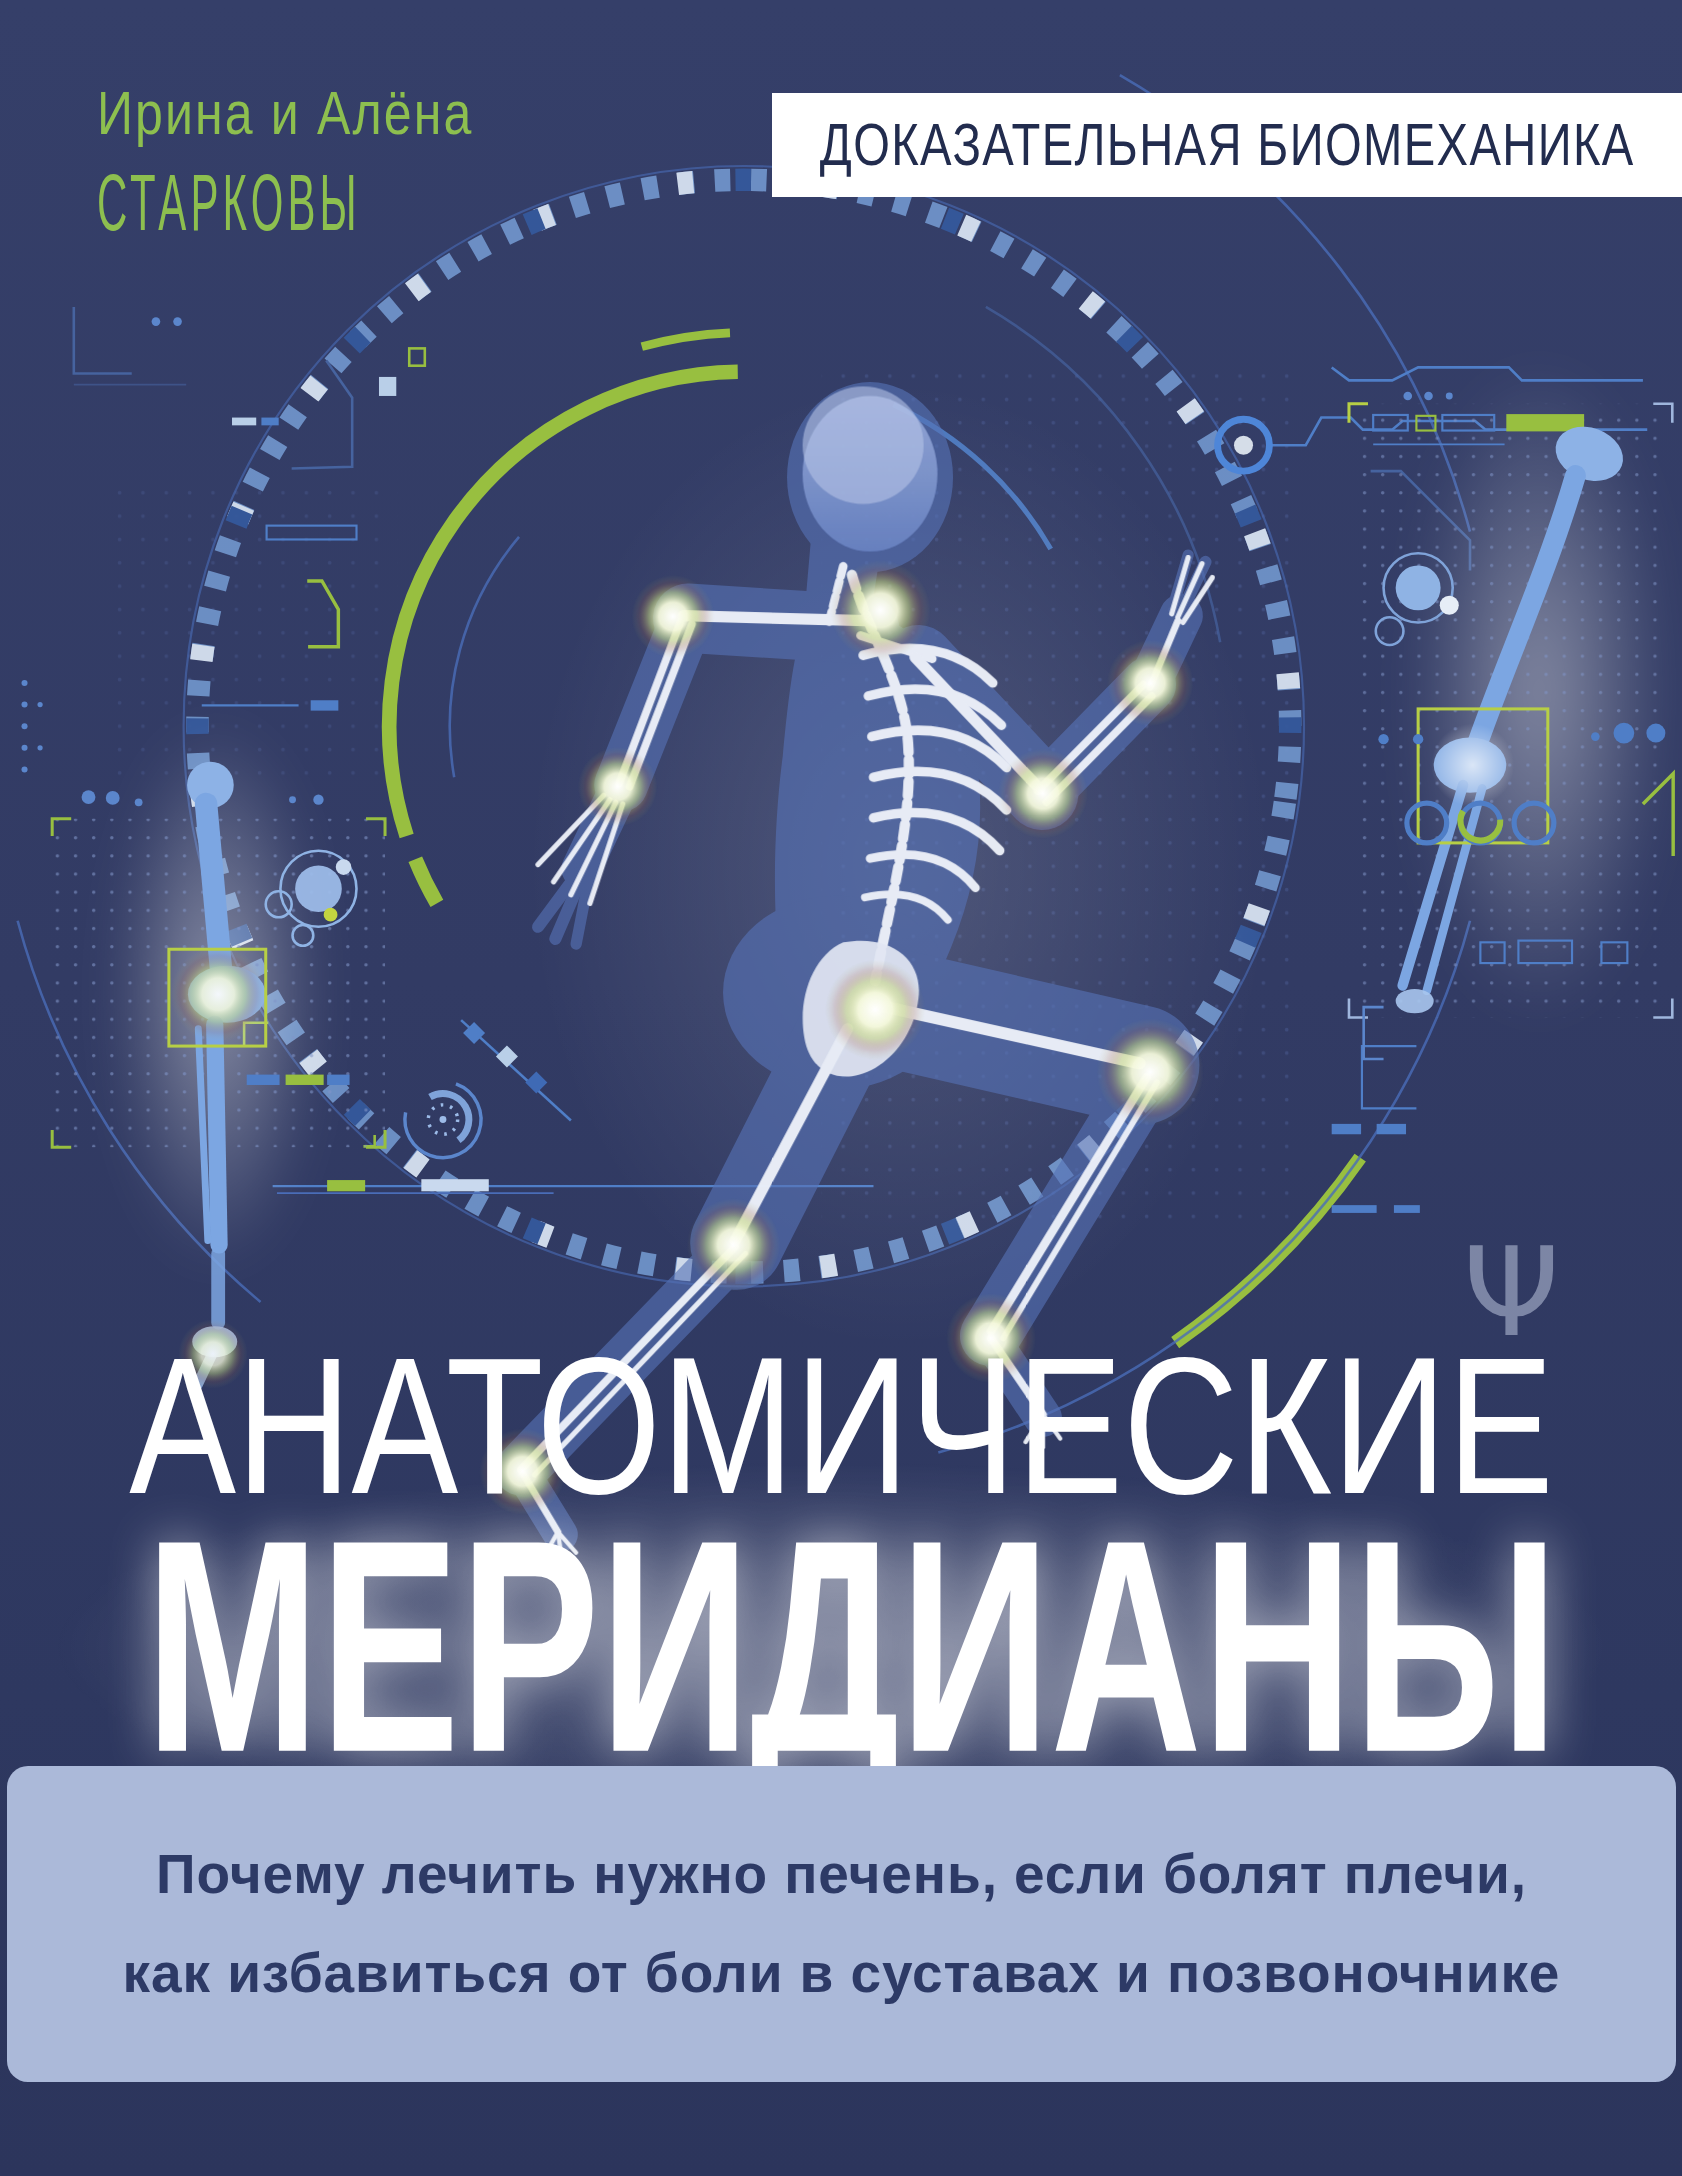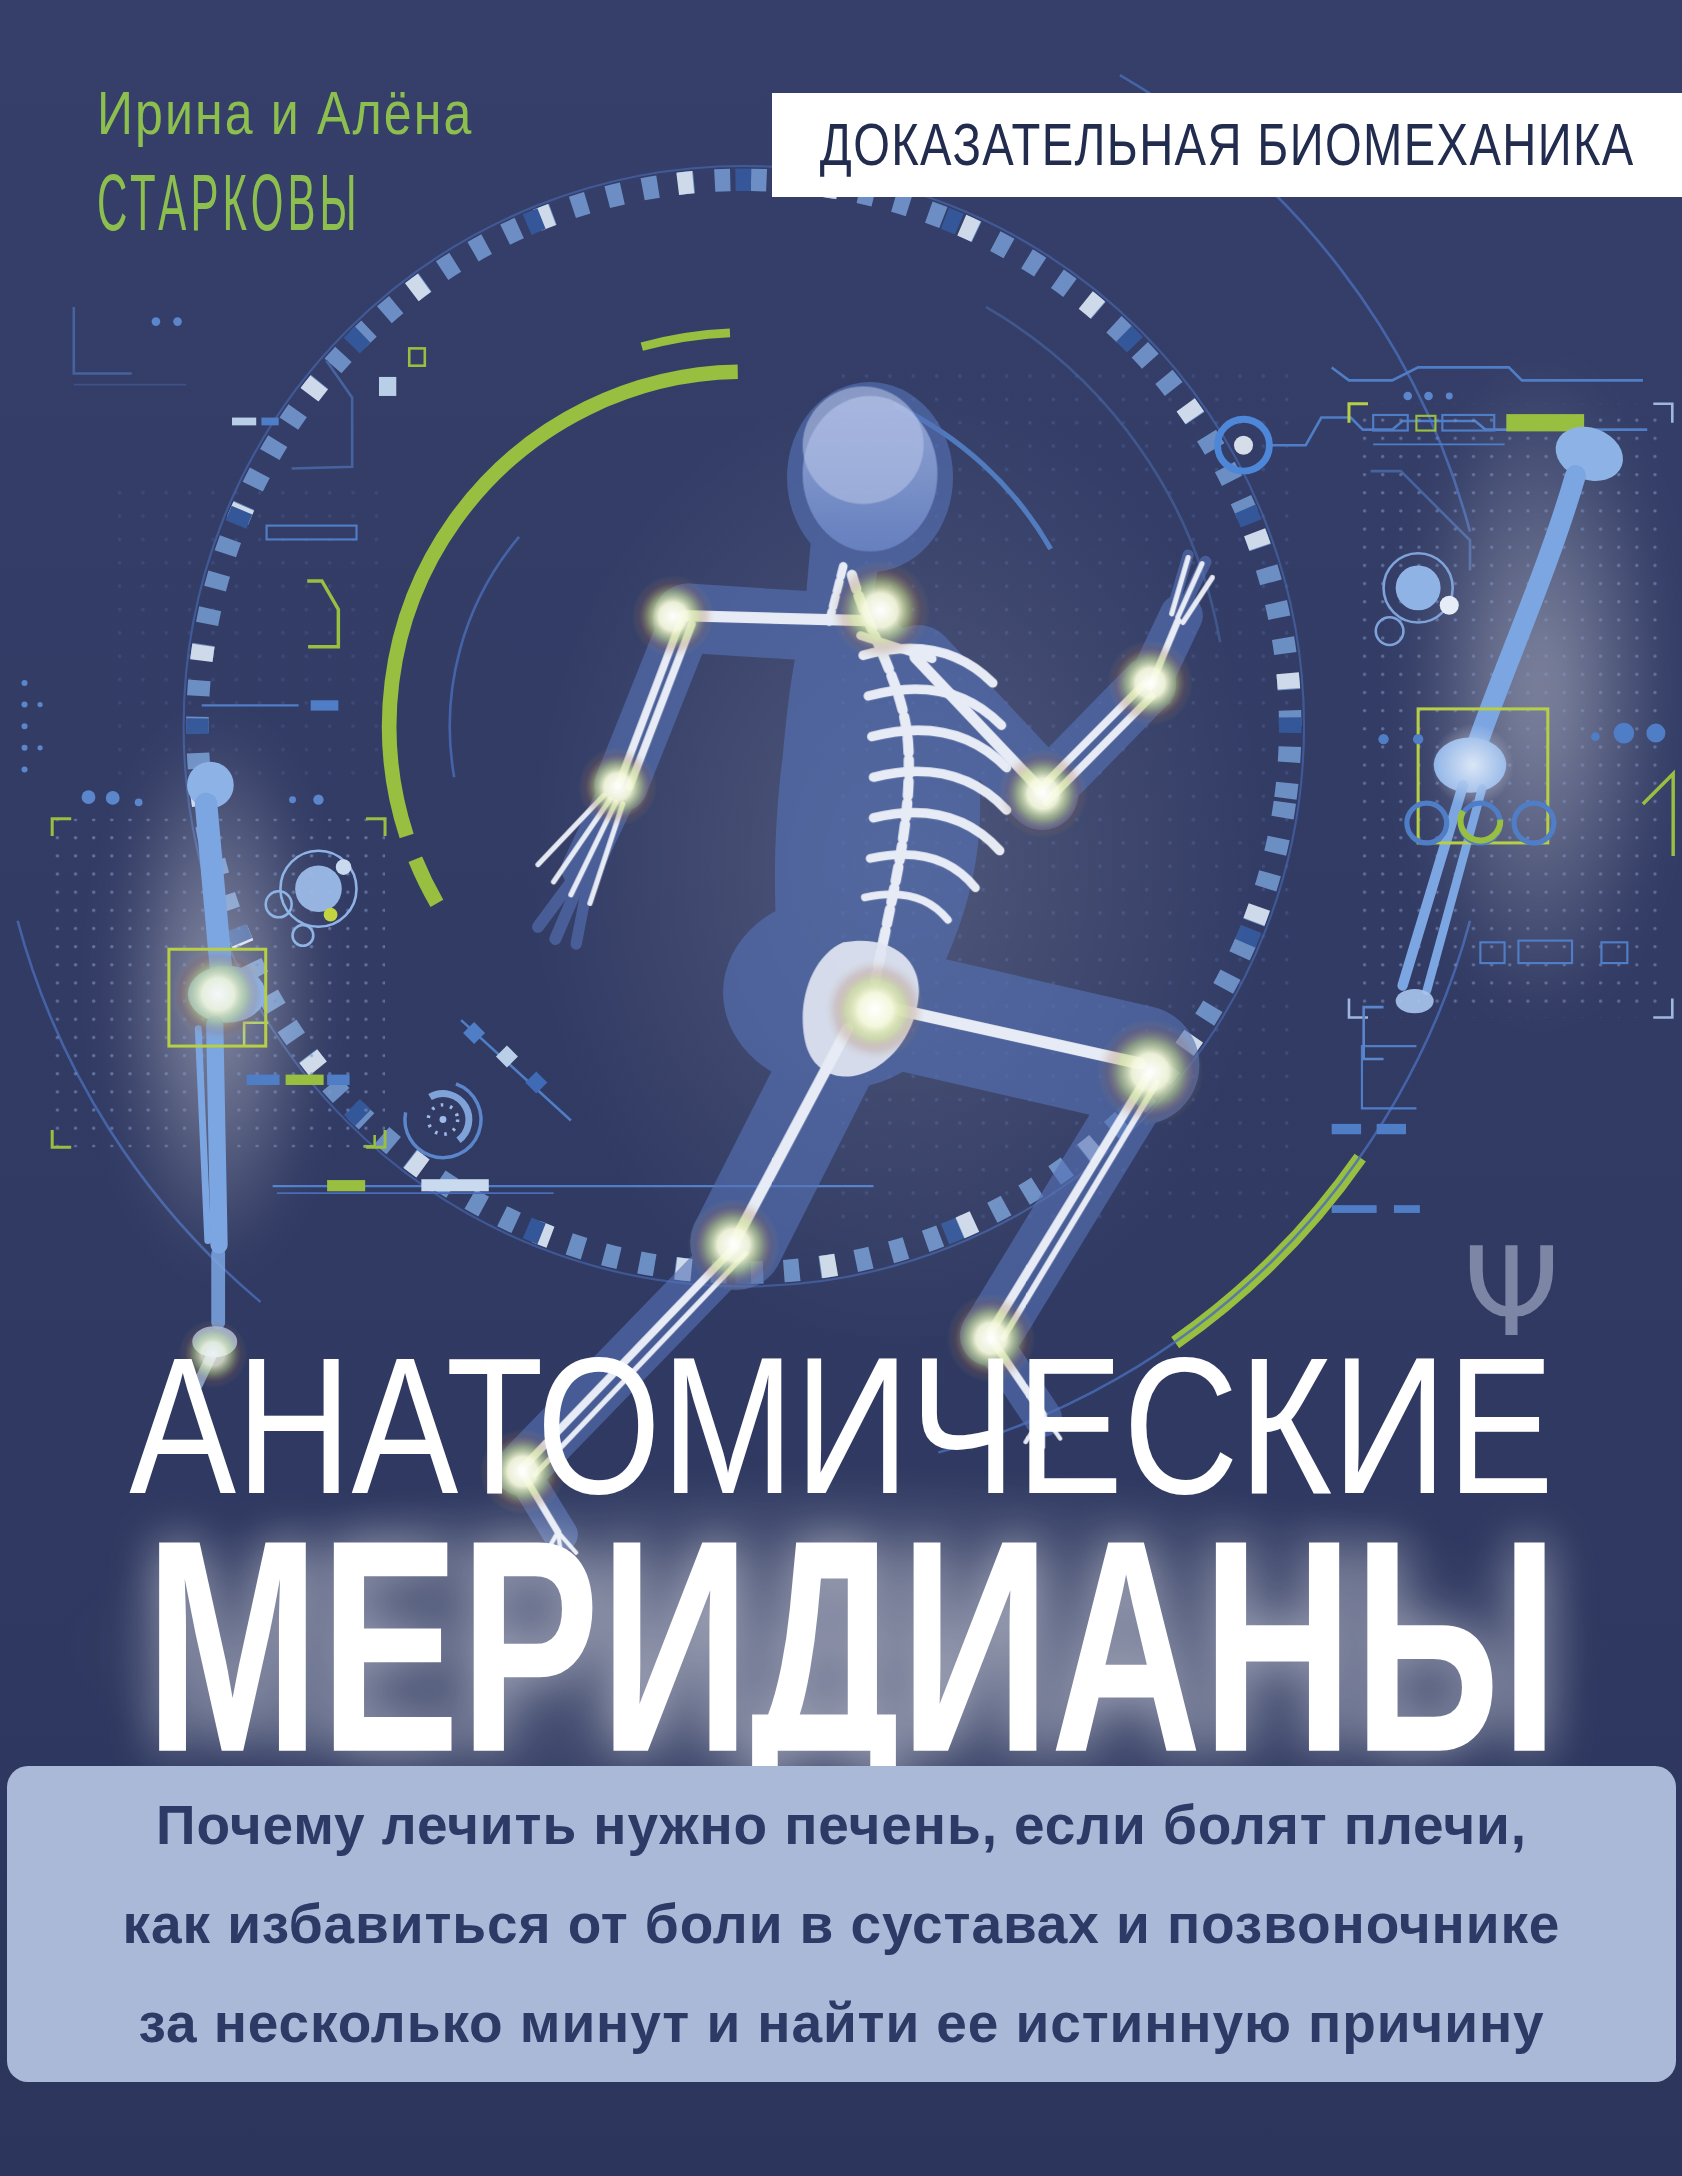--- a/index.html
+++ b/index.html
@@ -379,17 +379,16 @@
         <feDropShadow dx="0" dy="0" stdDeviation="28" flood-color="#ffffff" flood-opacity="0.55"></feDropShadow>
       </filter>
     </defs>
     <text x="973" y="1727" text-anchor="middle" font-size="225" fill="#ffffff" textLength="1648" lengthAdjust="spacingAndGlyphs">АНАТОМИЧЕСКИЕ</text>
     <text x="985" y="2025" text-anchor="middle" font-size="350" font-weight="700" fill="#ffffff" textLength="1635" lengthAdjust="spacingAndGlyphs" filter="url(#tglow)">МЕРИДИАНЫ</text>
   </svg>
 
   <div class="subbox">
     <div>Почему лечить нужно печень, если болят плечи,</div>
     <div>как избавиться от боли в суставах и позвоночнике</div>
-    <div>за несколько минут и найти ее истинную причину</div>
   </div>
 
 </div>
 
 
 </body></html>

